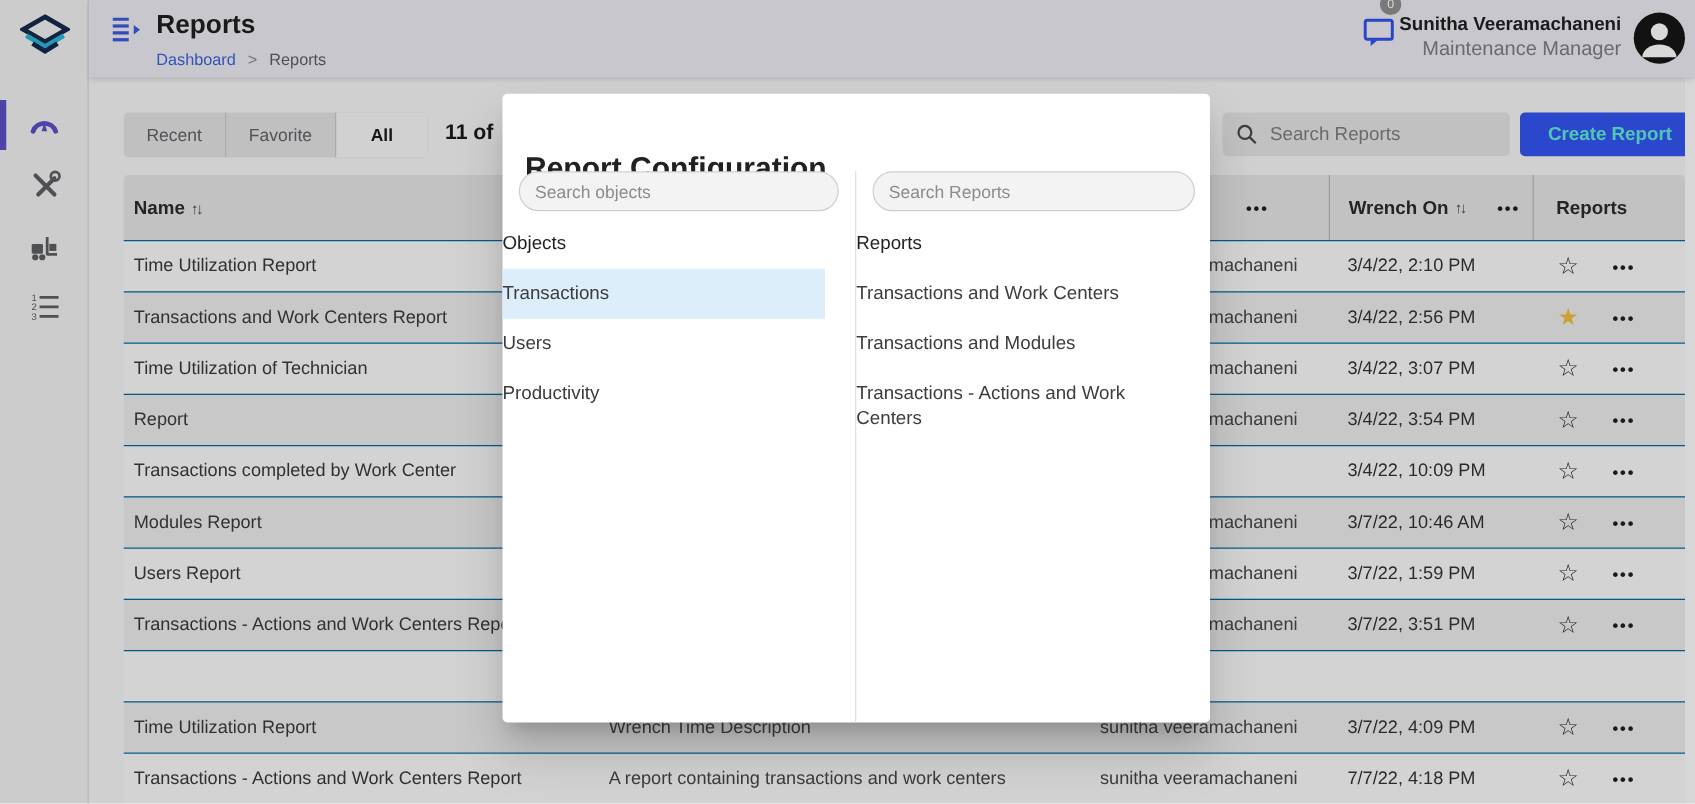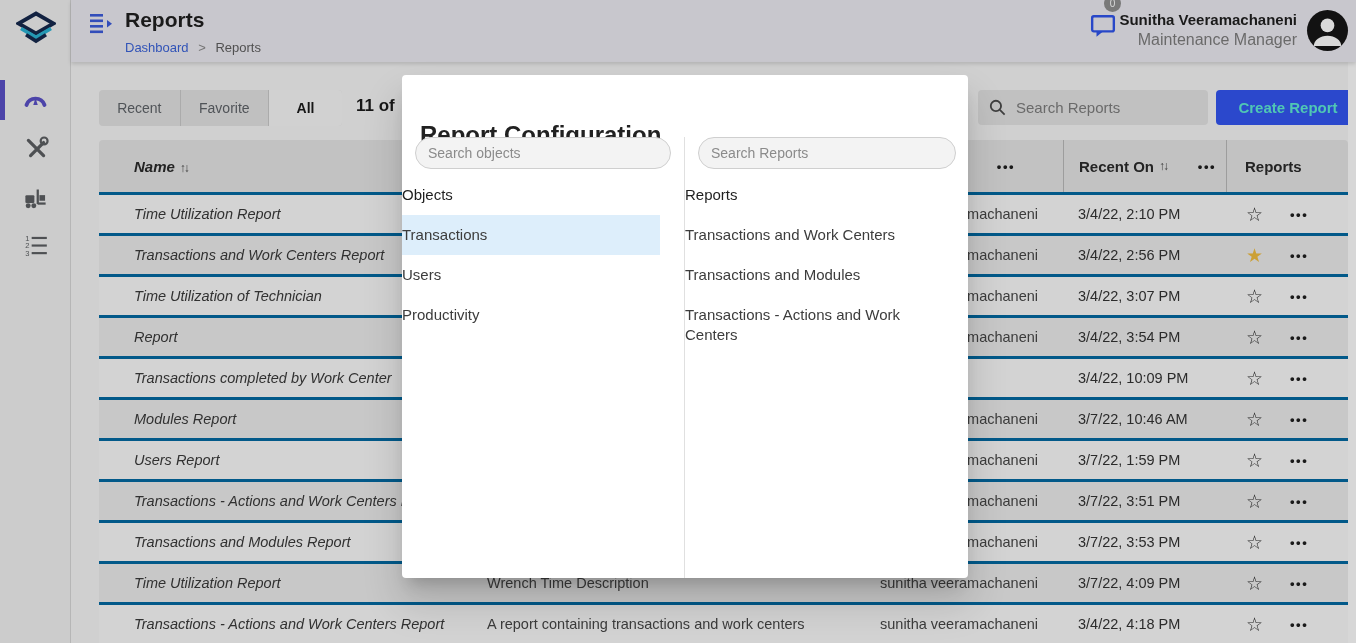--- a/index.html
+++ b/index.html
@@ -54,35 +54,35 @@
   .search-box input::placeholder { color:#7d7d7d; }
   .create-btn { position:absolute; left:1216px; top:90px; width:144px; height:35px; background:#3355f0;
                 color:#5eead4; font-size:15px; font-weight:bold; border:none; border-radius:4px;
                 cursor:pointer; z-index:1; font-family:"Liberation Sans", sans-serif; }
 
   
   .table { position:absolute; left:99px; top:140px; width:1249px; z-index:1; }
   .thead { display:flex; height:52px; background:#e4e4e4; align-items:center; font-size:15px;
            font-weight:bold; color:#2b2b2b; border-radius:4px 4px 0 0; }
   .cell { overflow:hidden; white-space:nowrap; }
-  .c-name { width:388px; padding-left:35px;font-style:italic; }
+  .c-name { width:388px; padding-left:8px; }
   .c-desc { width:393px; }
   .c-cby  { width:183px; }
   .c-con  { width:163px; padding-left:15px; }
   .c-act  { width:122px; }
   .thead .c-cby { display:flex; justify-content:flex-end; padding-right:48px; }
   .thead .c-con { display:flex; align-items:center; position:relative; height:100%;
                   border-left:1px solid #b9b9b9; }
   .thead .c-act { display:flex; align-items:center; height:100%; border-left:1px solid #b9b9b9;
                   padding-left:18px; }
   .sort-ic { font-size:12px; color:#4a4a4a; margin-left:5px; letter-spacing:-2px; }
   .dots { font-size:13px; font-weight:bold; letter-spacing:1.5px; color:#1f1f1f; cursor:pointer; }
   .thead .c-con .dots { margin-left:auto; padding-right:10px; }
   .row { display:flex; height:41px; align-items:center; font-size:14.5px; color:#3a3a3a;
-         border-top:3px solid #0369a1; cursor:pointer; }
+         border-top:1px solid #0369a1; cursor:pointer; }
   .row.light { background:#f8f8f8; } .row.dark { background:#ececec; }
   .row .c-desc { color:#474747; } .row .c-cby { color:#474747; } .row .c-con { color:#333; }
   .row .c-act { display:flex; align-items:center; padding-left:20px; gap:27px; }
   .star { font-size:19px; color:#2b2b2b; cursor:pointer; line-height:1; }
   .row.fav .star { color:#f0bc3e; }
   .scroll-strip { position:absolute; right:0; top:62px; width:8px; bottom:0; background:#fdfdfd; z-index:1; }
 
   
   .backdrop { position:absolute; inset:0; background:rgba(0,0,0,0.15); z-index:5; }
   .modal { position:absolute; left:402px; top:75px; width:566px; height:503px; background:#fff;
@@ -199,21 +199,21 @@
   <div class="table">
     <div class="thead">
       <div class="cell c-name">
         <span>Name</span><span class="sort-ic">↑↓</span>
       </div>
       <div class="cell c-desc"></div>
       <div class="cell c-cby">
         <span class="dots">•••</span>
       </div>
       <div class="cell c-con">
-        <span>Recent On</span>
+        <span>Wrench On</span>
           <span class="sort-ic">↑↓</span>
         <span class="dots">•••</span>
       </div>
       <div class="cell c-act">
         <span>Reports</span>
       </div>
     </div>
 
     <div class="row light">
       <div class="cell c-name">Time Utilization Report</div>
@@ -289,21 +289,20 @@
       <div class="cell c-name">Transactions - Actions and Work Centers Report</div>
       <div class="cell c-desc"></div>
       <div class="cell c-cby">sunitha veeramachaneni</div>
       <div class="cell c-con">3/7/22, 3:51 PM</div>
       <div class="cell c-act">
           <span class="star">☆</span>
           <span class="dots">•••</span>
         </div>
     </div>
     <div class="row light">
-      <div class="cell c-name">Transactions and Modules Report</div>
       <div class="cell c-desc"></div>
       <div class="cell c-cby">sunitha veeramachaneni</div>
       <div class="cell c-con">3/7/22, 3:53 PM</div>
       <div class="cell c-act">
           <span class="star">☆</span>
           <span class="dots">•••</span>
         </div>
     </div>
     <div class="row dark">
       <div class="cell c-name">Time Utilization Report</div>
@@ -312,21 +311,21 @@
       <div class="cell c-con">3/7/22, 4:09 PM</div>
       <div class="cell c-act">
           <span class="star">☆</span>
           <span class="dots">•••</span>
         </div>
     </div>
     <div class="row light">
       <div class="cell c-name">Transactions - Actions and Work Centers Report</div>
       <div class="cell c-desc">A report containing transactions and work centers</div>
       <div class="cell c-cby">sunitha veeramachaneni</div>
-      <div class="cell c-con">3/4/22, 4:18 PM</div>
+      <div class="cell c-con">7/7/22, 4:18 PM</div>
       <div class="cell c-act">
           <span class="star">☆</span>
           <span class="dots">•••</span>
         </div>
     </div>
   </div>
 
   <div class="scroll-strip"></div>
 
   <div class="backdrop"></div>

